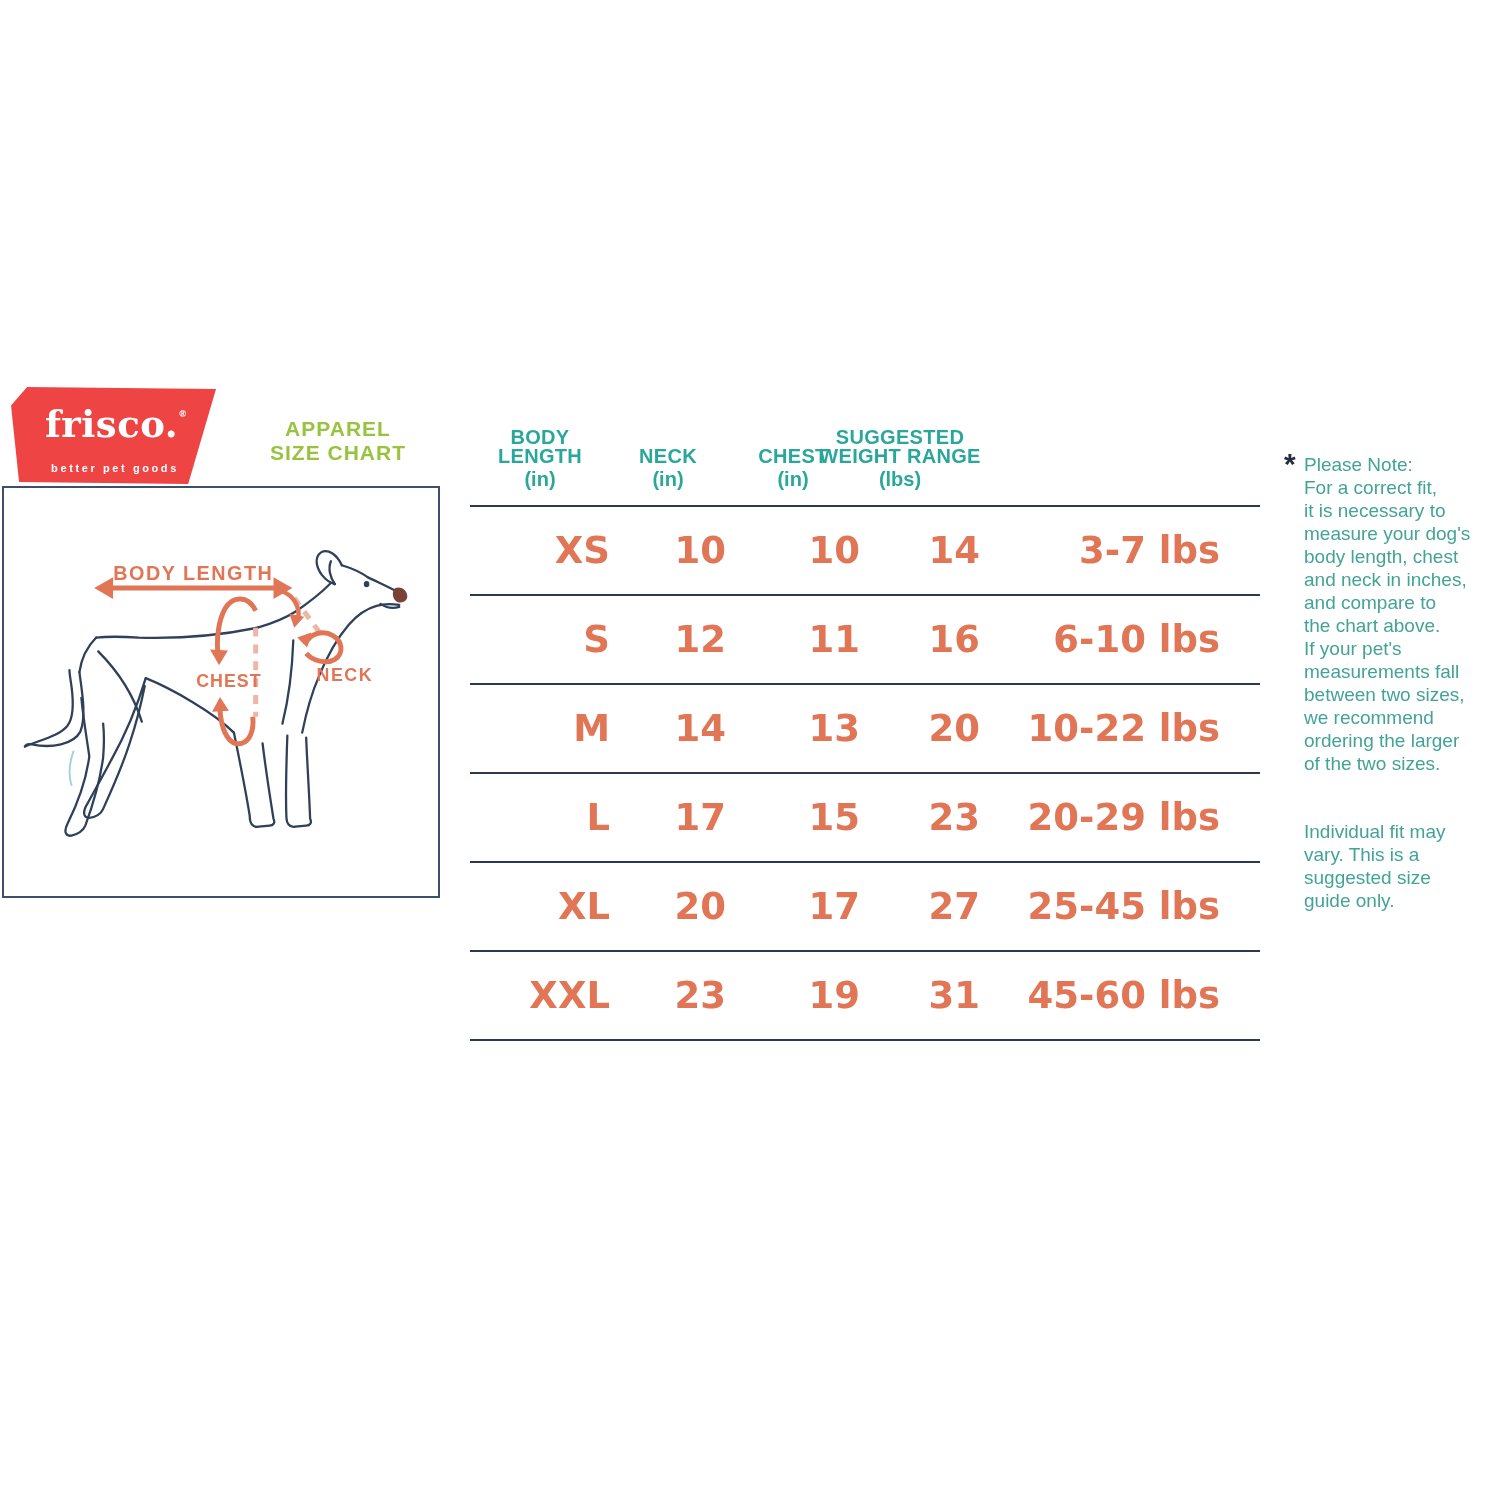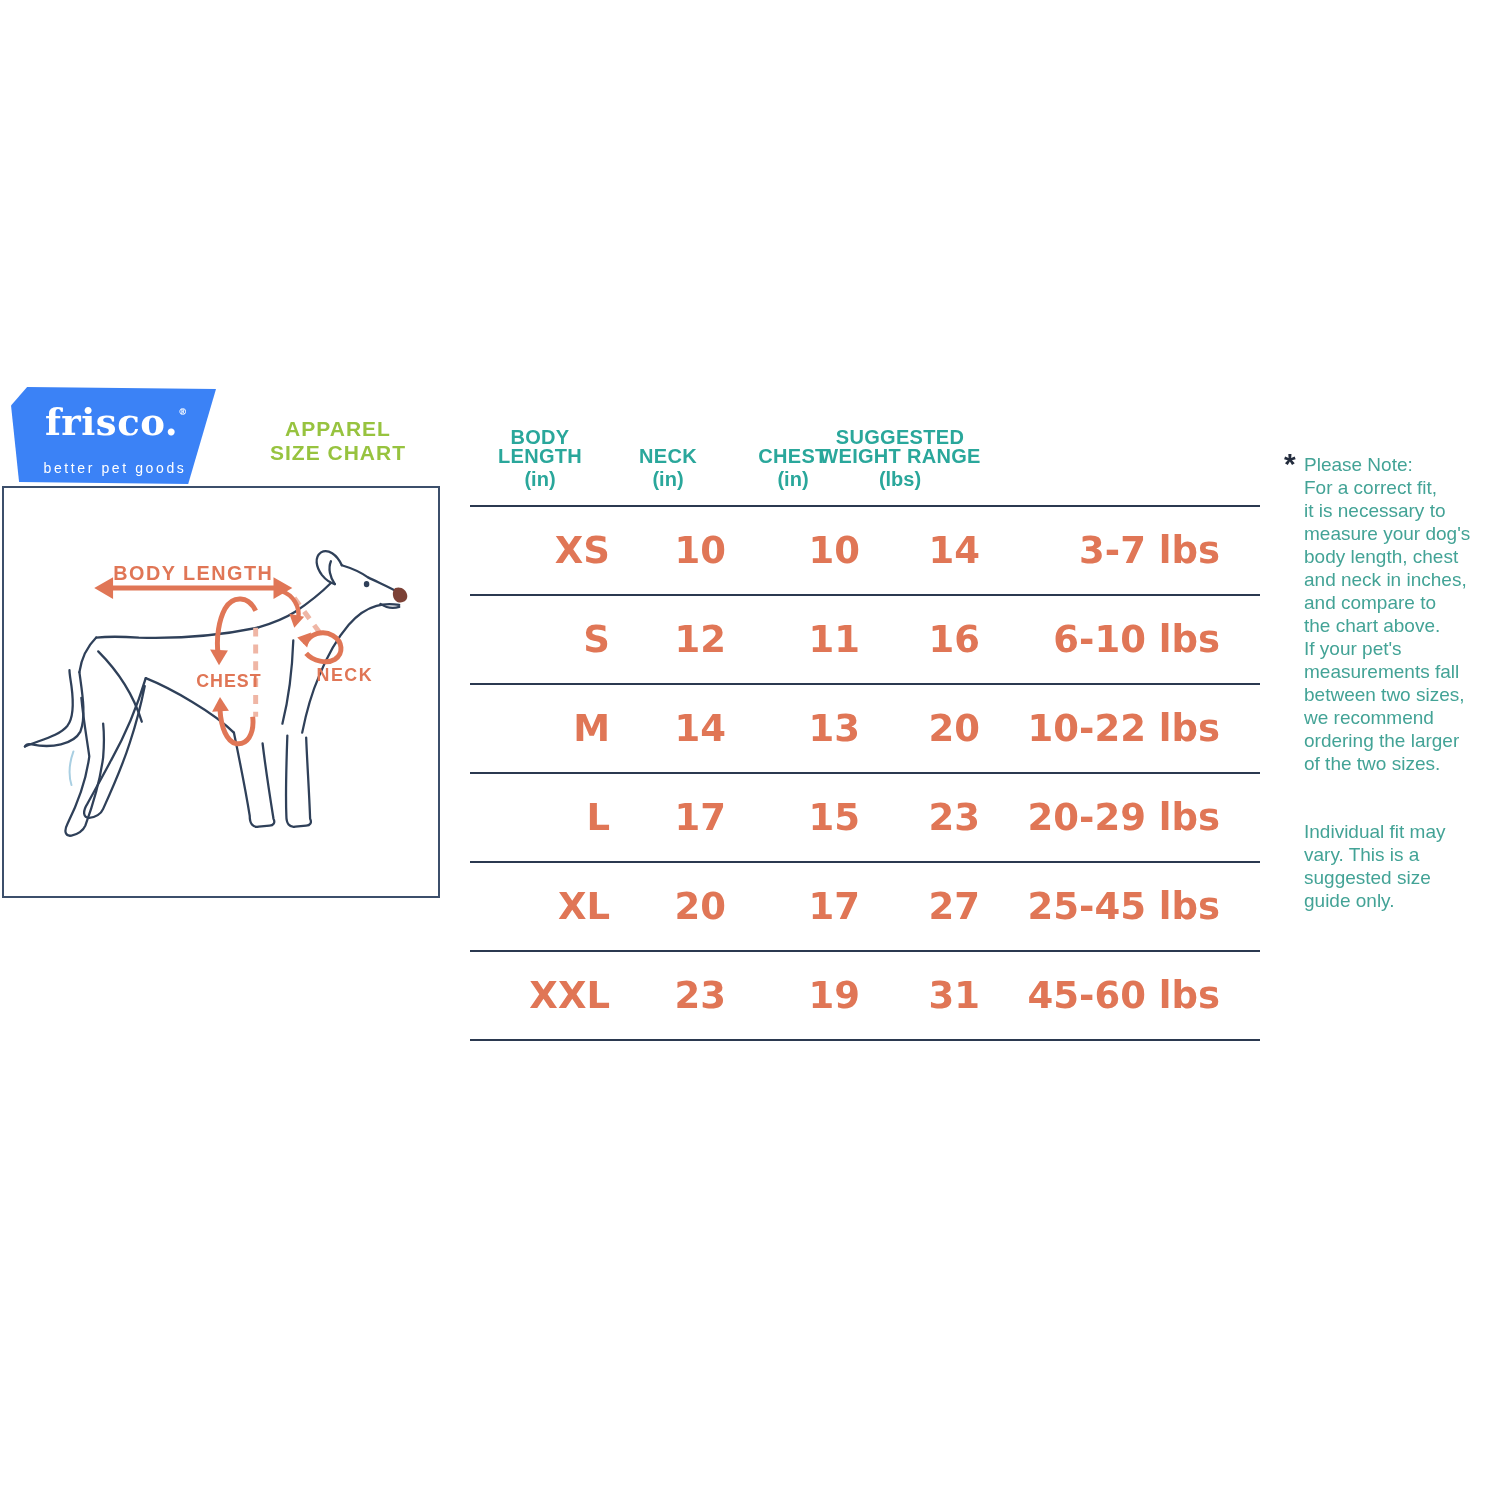--- a/index.html
+++ b/index.html
@@ -4,33 +4,33 @@
 <style>
   html,body{margin:0;padding:0;}
   body{
     width:1500px;height:1500px;position:relative;background:#ffffff;
     font-family:"Liberation Sans","DejaVu Sans",sans-serif;
     overflow:hidden;
   }
   
   .logo-banner{
     position:absolute;left:10px;top:386px;width:206px;height:98px;
-    background:#3b82f6;
+    background:#ef4444;
     clip-path:polygon(8.3% 1%,100% 3%,86.5% 100%,4.4% 98%,0.5% 20%);
     display:flex;flex-direction:column;align-items:center;justify-content:center;
     color:#ffffff;
   }
   .logo-brand{
     font-family:"DejaVu Serif","Liberation Serif",serif;
     font-weight:bold;font-size:37px;line-height:36px;letter-spacing:.5px;
     margin-left:6px;
   }
   .logo-reg{font-size:9px;vertical-align:20px;letter-spacing:0;}
   .logo-tagline{
-    font-size:14px;letter-spacing:2.6px;margin-top:20px;margin-left:4px;font-weight:normal;
+    font-size:11px;letter-spacing:2.6px;margin-top:20px;margin-left:4px;font-weight:bold;
   }
   
   .chart-title{
     position:absolute;left:238px;top:417px;width:200px;text-align:center;
     color:#97c33f;font-weight:bold;font-size:21px;line-height:24px;letter-spacing:1px;
   }
   
   .diagram-box{
     position:absolute;left:2px;top:486px;width:438px;height:412px;
     border:2px solid #3c4f6b;background:#ffffff;box-sizing:border-box;

